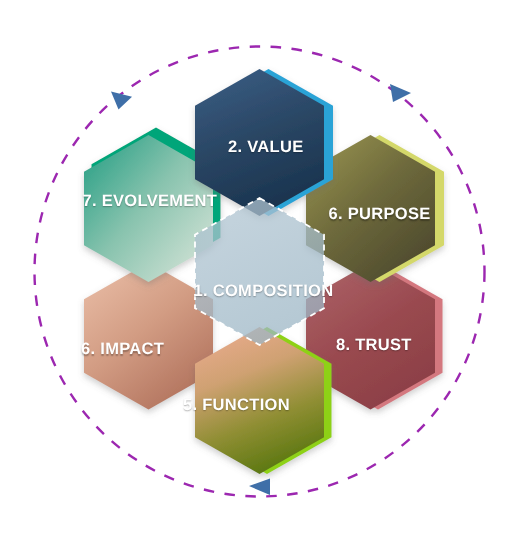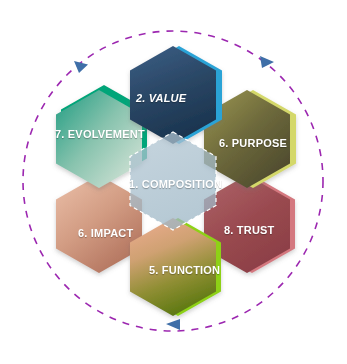--- a/index.html
+++ b/index.html
@@ -114,27 +114,27 @@
       <polygon points="74,61 88,64.5 79,73" fill="#3F6FA8"></polygon>
     </g>
     <g>
       <polygon points="260,56 274,62 262,68" fill="#3F6FA8"></polygon>
     </g>
     <g>
       <polygon points="166,324 180,319 180,330" fill="#3F6FA8"></polygon>
     </g>
   </svg>
 
-  <div class="hexlabel" style="left:129px;top:178px;text-align:center;">1. COMPOSITION</div>
+  <div class="hexlabel" style="left:129px;top:188px;text-align:center;">1. COMPOSITION</div>
 
-  <div class="hexlabel" style="left:136px;top:92px;font-style:italic;">2. VALUE</div>
+  <div class="hexlabel" style="left:152px;top:92px;">2. VALUE</div>
 
   <div class="hexlabel" style="left:219px;top:137px;">6. PURPOSE</div>
 
   <div class="hexlabel" style="left:224px;top:224px;">8. TRUST</div>
 
-  <div class="hexlabel" style="left:149px;top:264px;">5. FUNCTION</div>
+  <div class="hexlabel" style="left:122px;top:264px;">5. FUNCTION</div>
 
-  <div class="hexlabel" style="left:78px;top:227px;">6. IMPACT</div>
+  <div class="hexlabel" style="left:54px;top:227px;">6. IMPACT</div>
 
   <div class="hexlabel" style="left:55px;top:128px;">7. EVOLVEMENT</div>
 
 </div>
 
 </body></html>

